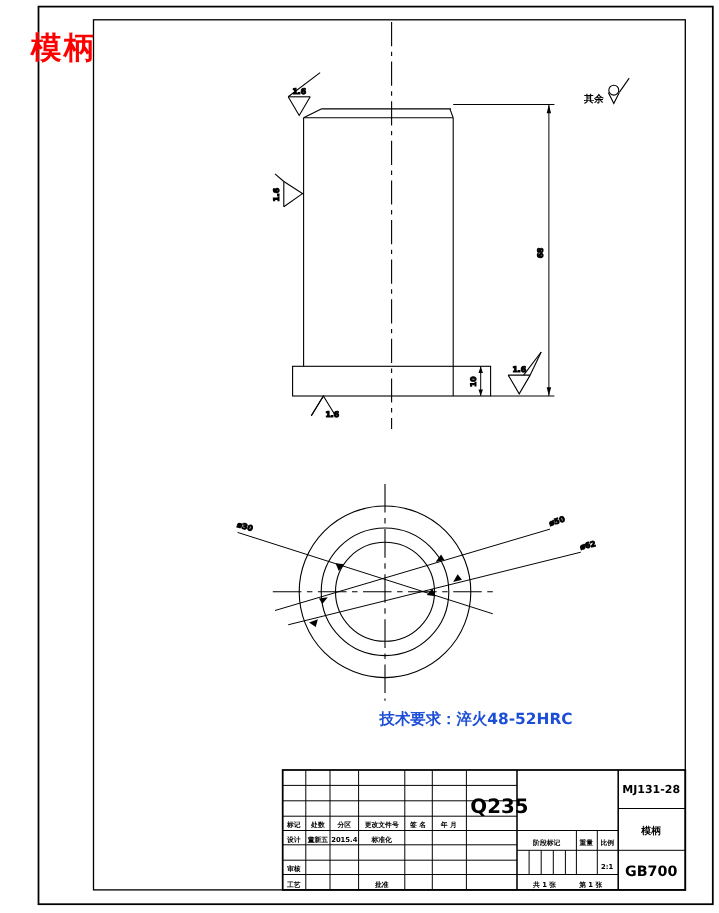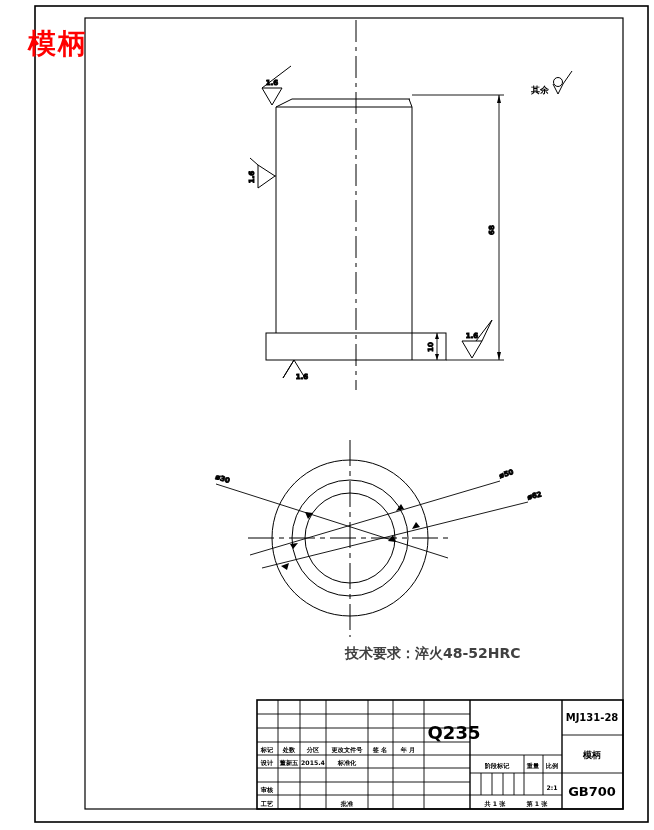--- a/index.html
+++ b/index.html
@@ -3,21 +3,21 @@
 <meta charset="utf-8">
 <style>
   html,body{margin:0;padding:0;background:#ffffff;}
   body{width:654px;height:830px;position:relative;overflow:hidden;
        font-family:"Liberation Sans","DejaVu Sans",sans-serif;color:#000;}
   #sheet{position:absolute;inset:0;width:654px;height:830px;}
   svg{display:block;}
   .red-title{position:absolute;left:28px;top:30px;font-family:"DejaVu Sans",sans-serif;
              font-size:28px;font-weight:700;color:#ff0000;letter-spacing:2px;line-height:1;}
   .tech-req{position:absolute;left:345px;top:645px;font-family:"DejaVu Sans",sans-serif;
-            font-size:14px;font-weight:700;color:#404040;white-space:nowrap;}
+            font-size:14px;font-weight:700;color:#1d4ed8;white-space:nowrap;}
 </style>
 </head>
 <body>
 
 <div id="sheet">
 
   <svg width="654" height="830" viewBox="0 0 654 830">
 
     <rect x="35" y="6" width="613" height="816" fill="none" stroke="#000" stroke-width="1.6"></rect>
     <rect x="85" y="18" width="538" height="791" fill="none" stroke="#000" stroke-width="1.2"></rect>

